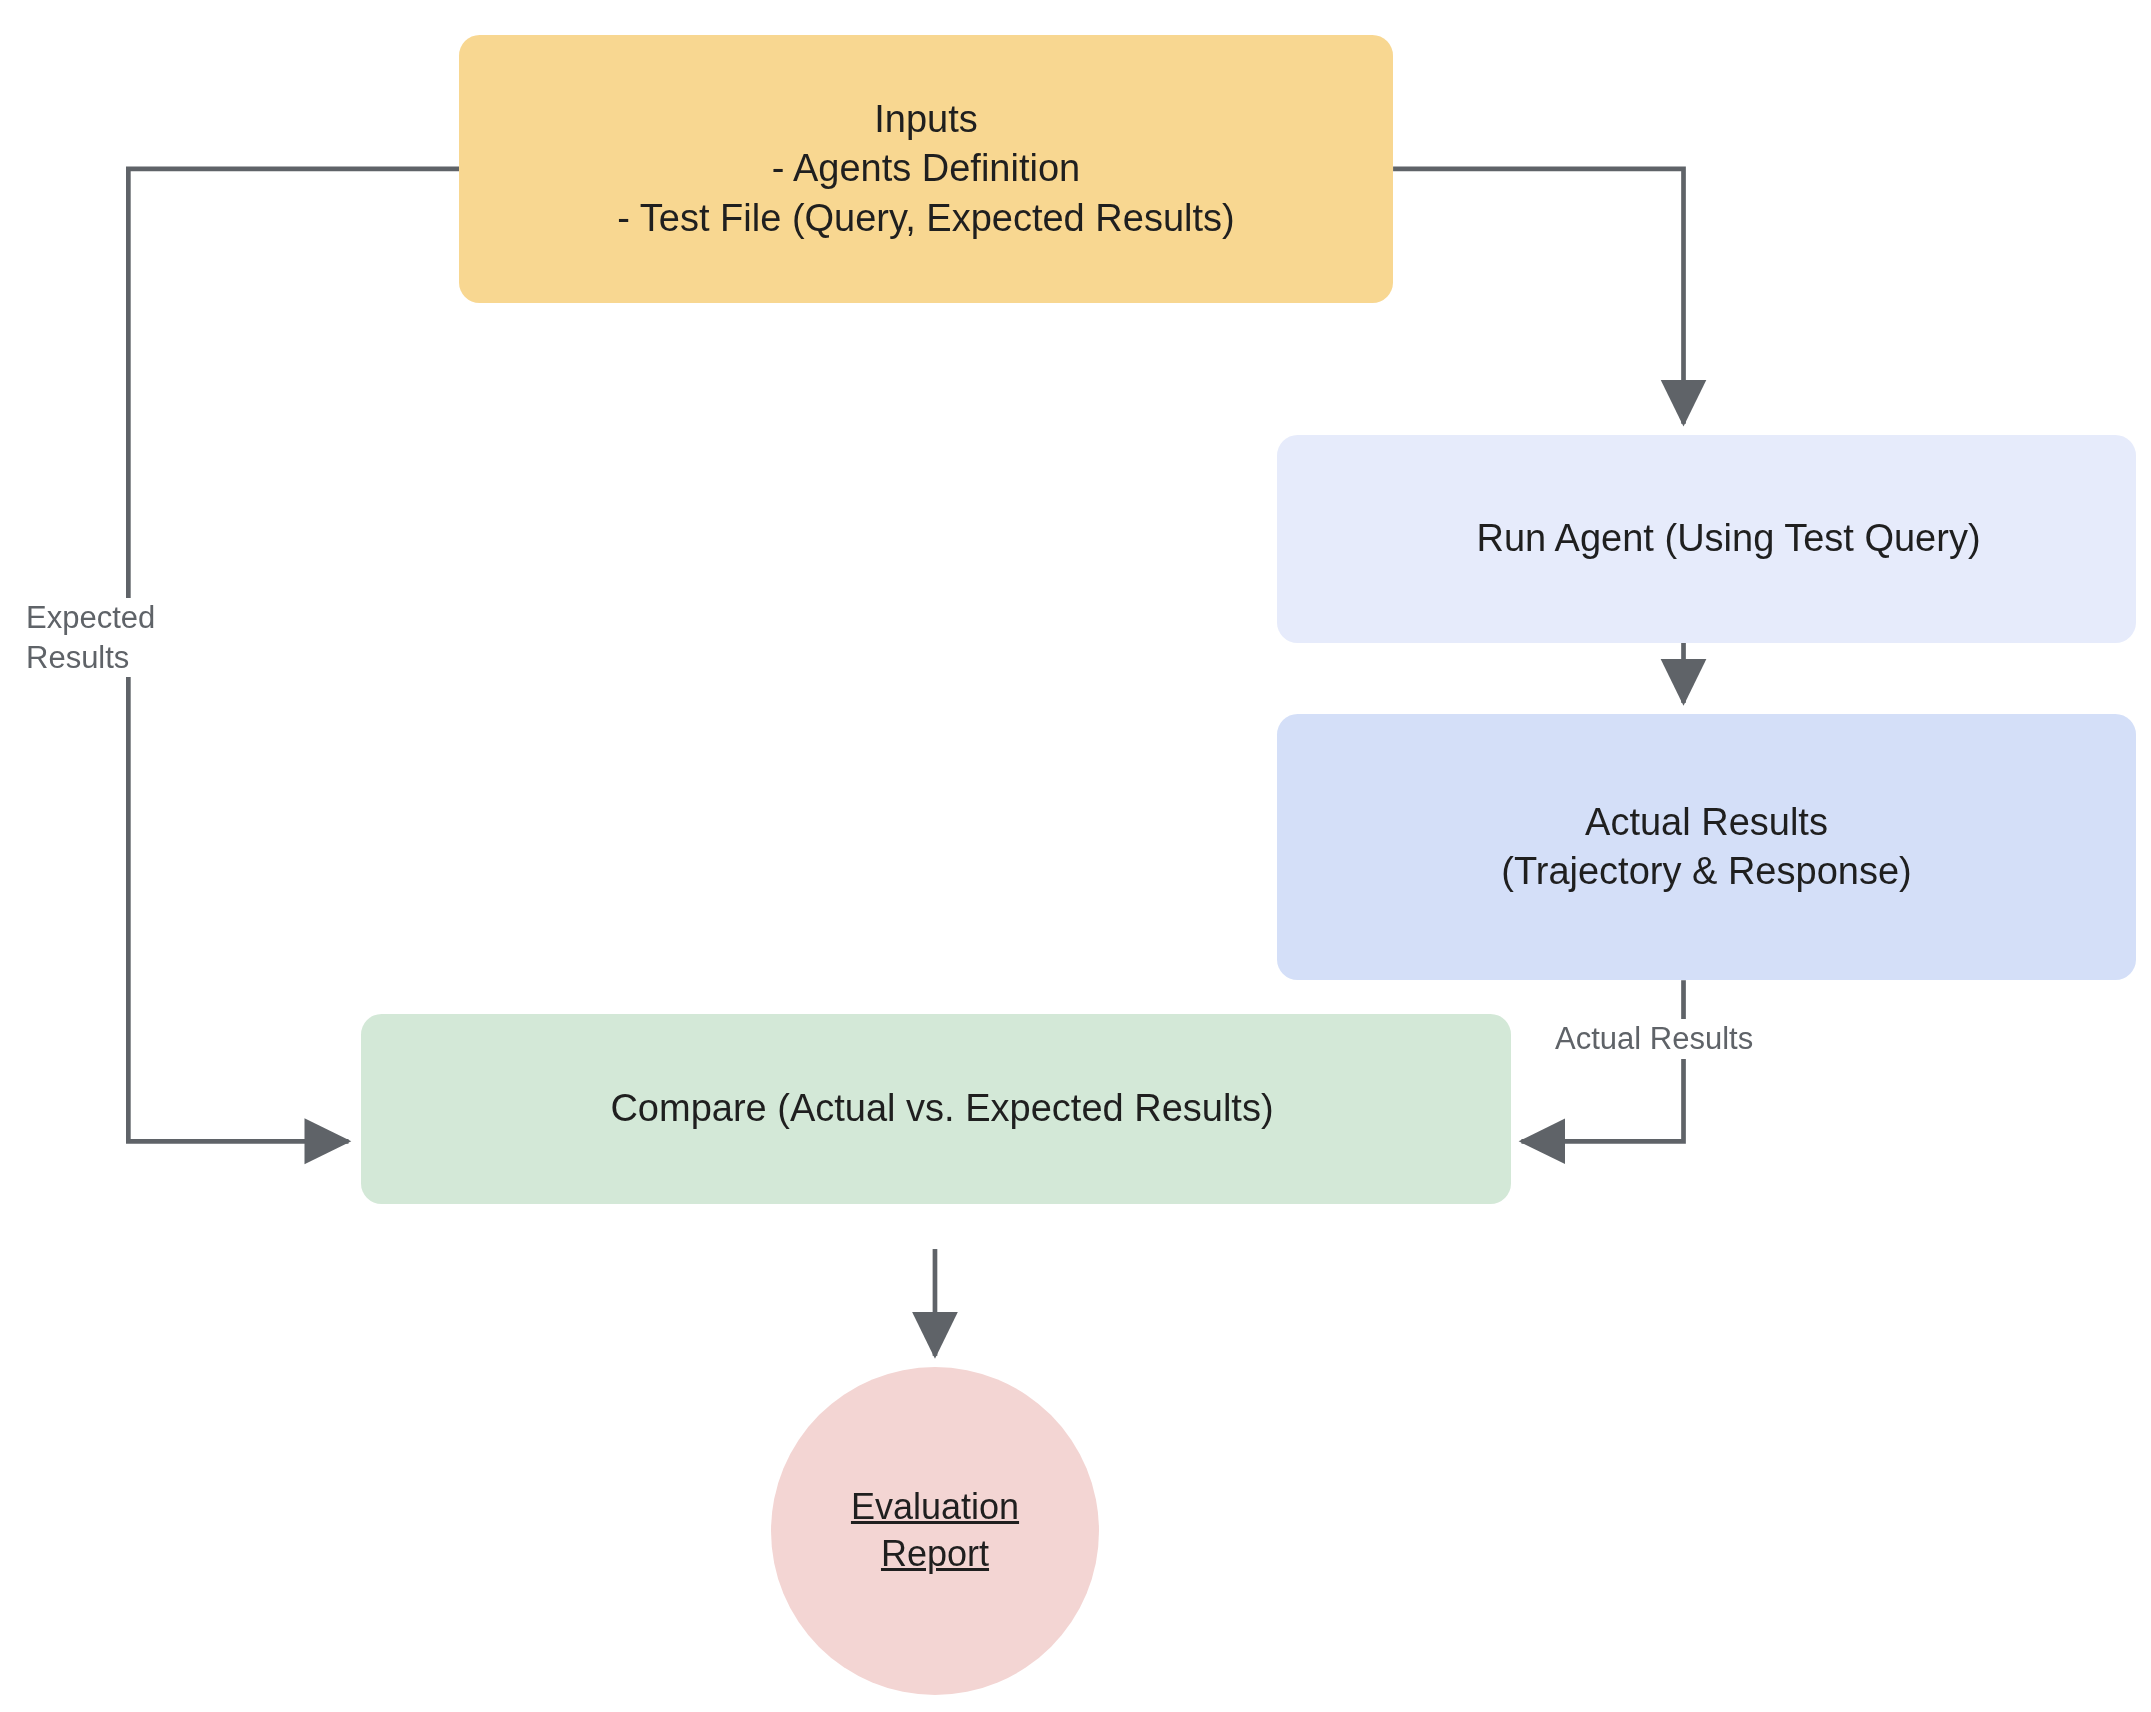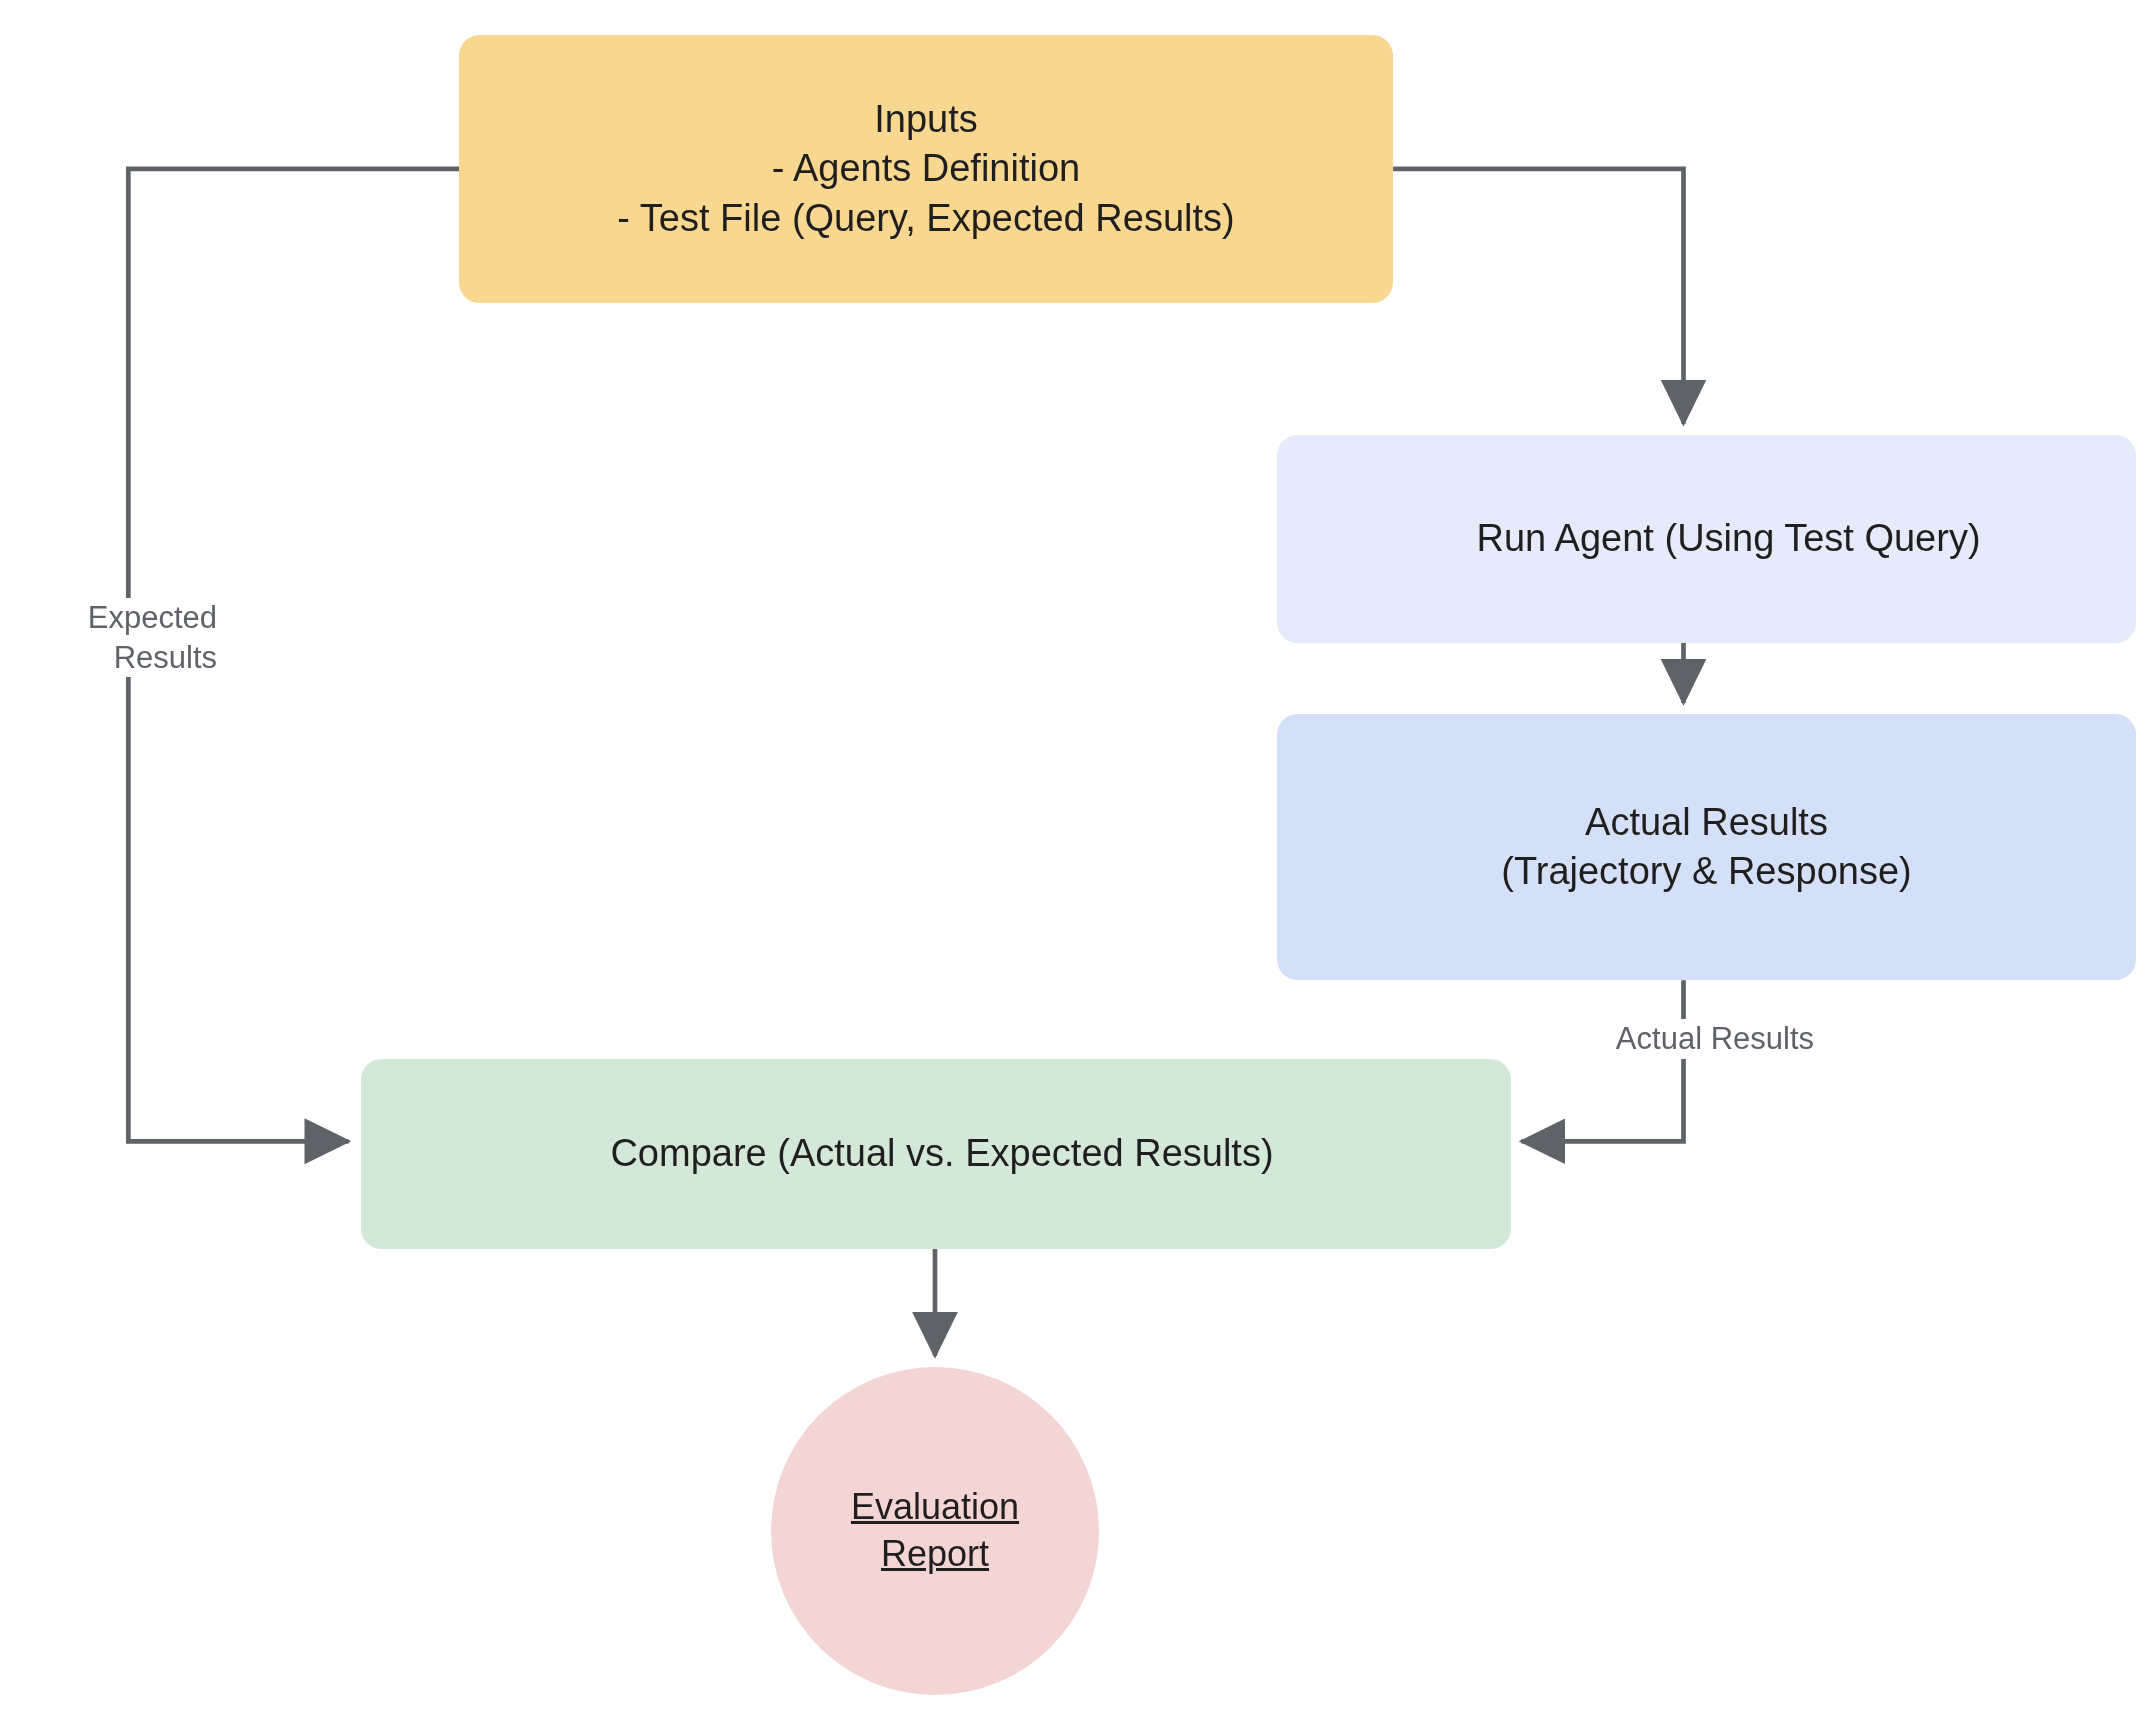--- a/index.html
+++ b/index.html
@@ -38,32 +38,32 @@
   .node-rect {
     border-radius: 20.6px;
   }
   .node-circle {
     border-radius: 50%;
     text-decoration: underline;
   }
   .edge-label {
     position: absolute;
     color: #5f6368;
-    text-align: right;
+    text-align: left;
     line-height: 1.28;
     white-space: pre-line;
     background: #ffffff;
     box-sizing: border-box;
   }
 
   
   #node-inputs      { left: 459px;  top: 35px;   width: 934px;  height: 268px; font-size: 38px; }
   #node-run-agent   { left: 1277px; top: 435px;  width: 859px;  height: 208px; font-size: 38px; padding-left: 44px; }
   #node-actual      { left: 1277px; top: 714px;  width: 859px;  height: 266px; font-size: 38px; }
-  #node-compare     { left: 361px;  top: 1059px; width: 1150px; height: 190px; font-size: 38px; padding-left: 12px; }
+  #node-compare     { left: 361px;  top: 1014px; width: 1150px; height: 190px; font-size: 38px; padding-left: 12px; }
   #node-report      { left: 771px;  top: 1367px; width: 328px;  height: 328px; font-size: 36px; }
 
   #label-expected   { left: 26px;   top: 598px;  width: 191px; font-size: 31px; }
   #label-actual     { left: 1555px; top: 1019px; width: 259px; font-size: 31px; }
 </style>
 </head>
 <body>
 
 <div id="canvas">
 

